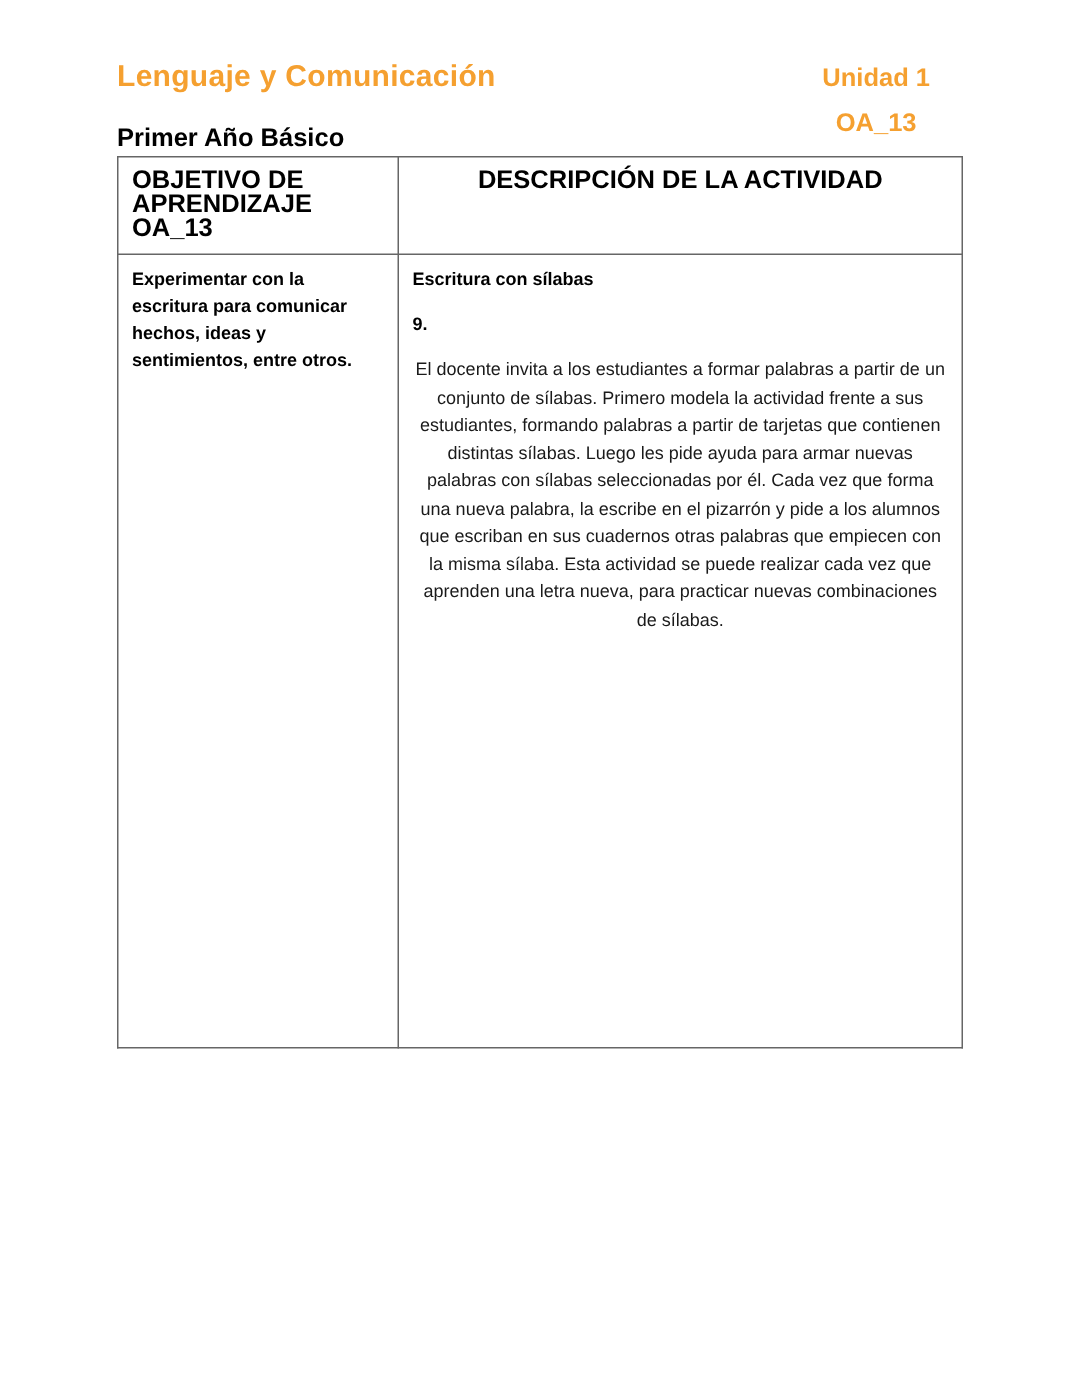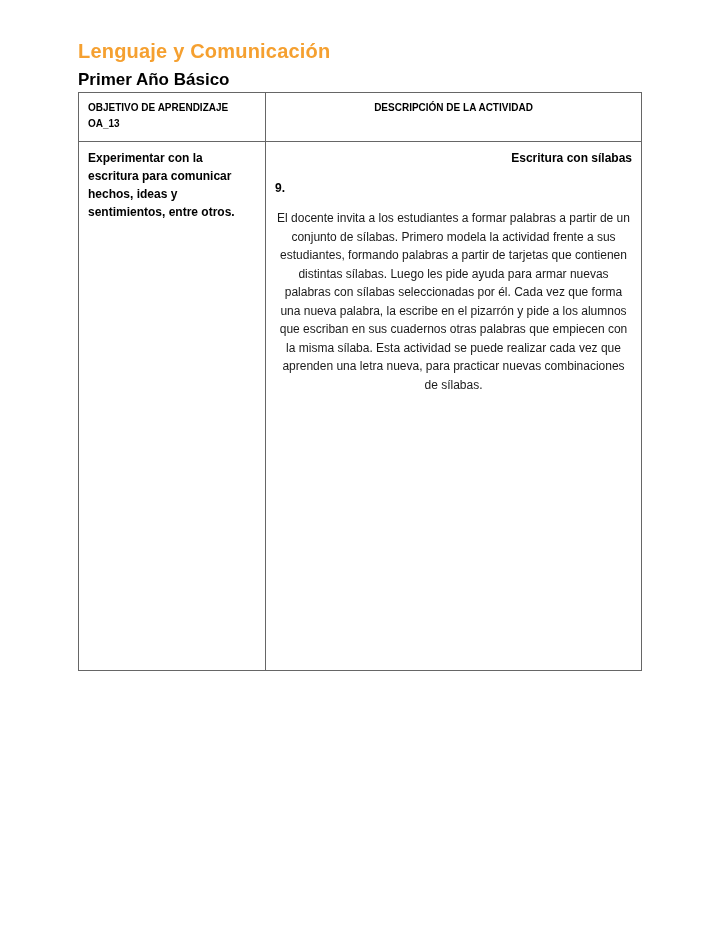--- a/index.html
+++ b/index.html
@@ -43,21 +43,21 @@
     font-weight: bold;
     color: #F5A030;
     line-height: 26px;
     letter-spacing: 0.2px;
   }
   .title-sub {
     font-size: 17px;
     font-weight: bold;
     color: #000000;
     line-height: 24px;
-    margin-top: 4px;
+    margin-top: 16px;
   }
   .unit-label {
     font-size: 17px;
     font-weight: bold;
     color: #F5A030;
     line-height: 24px;
   }
   .oa-label {
     font-size: 17px;
     font-weight: bold;
@@ -78,41 +78,40 @@
     width: 100%;
     table-layout: fixed;
   }
   table.act-table td {
     border: 1px solid #666666;
     vertical-align: top;
     padding: 7px 9px 9px 9px;
   }
   .col-left { width: 187px; }
   .th-cell {
-    font-size: 10px;
+    font-size: 17px;
     font-weight: bold;
     line-height: 16px;
   }
   .th-center { text-align: center; }
   .obj-cell {
     font-size: 12px;
     font-weight: bold;
     line-height: 18px;
     height: 512px;
     border-radius: 31px;
   }
   .desc-cell {
     font-size: 12px;
     line-height: 18px;
   }
   .desc-head {
     font-weight: bold;
     font-size: 12px;
     margin: 0 0 12px 0;
-    text-align: right;
   }
   .desc-num {
     font-weight: bold;
     font-size: 12px;
     margin: 0 0 12px 0;
   }
   .desc-body {
     margin: 0;
     font-size: 12px;
     line-height: 18.5px;
@@ -122,20 +121,24 @@
 </style>
 </head>
 <body>
 
 <div class="page">
 
   <div class="header">
     <div class="header-left">
       <div class="title-main">Lenguaje y Comunicación</div>
       <div class="title-sub">Primer Año Básico</div>
+    </div>
+    <div class="header-right">
+      <div class="unit-label">Unidad 1</div>
+      <div class="oa-label">OA_13</div>
     </div>
   </div>
 
 
   <table class="act-table">
     <colgroup>
       <col class="col-left">
       <col>
     </colgroup>
     <tbody>

